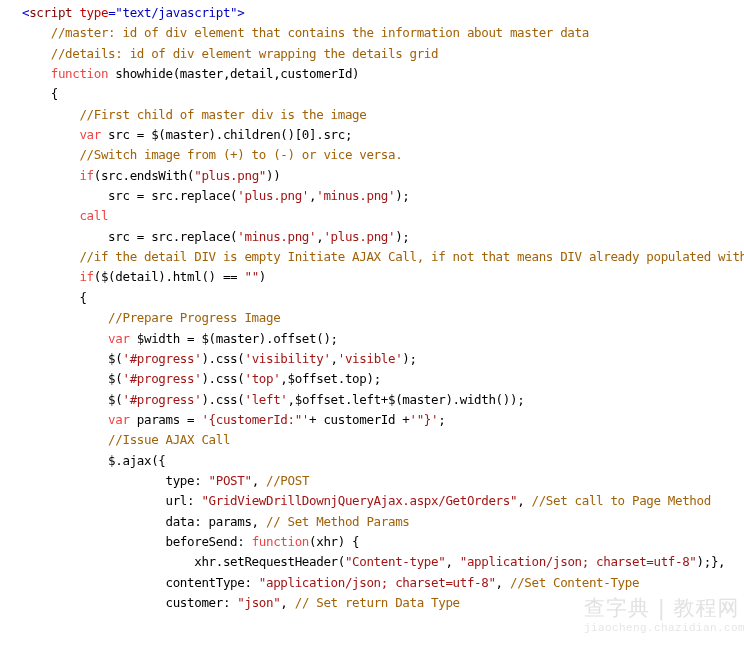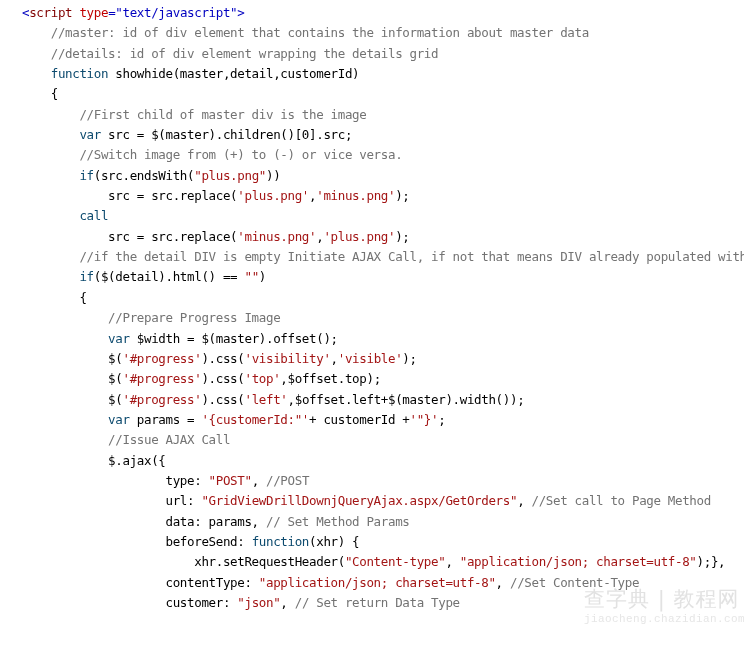--- a/index.html
+++ b/index.html
@@ -27,33 +27,33 @@
     font-family: "DejaVu Sans Mono", "Liberation Mono", monospace;
     font-size: 12.5px;
     line-height: 20.35px;
     height: 20.35px;
     white-space: pre;
     color: #000000;
     letter-spacing: -0.35px;
     padding-left: 22px;
     box-sizing: border-box;
   }
-  .tok-com  { color: #737373; }
-  .tok-kw   { color: #0c4a6e; }
+  .tok-com  { color: #a16207; }
+  .tok-kw   { color: #ef4444; }
   .tok-str  { color: #A31515; }
   .tok-tag  { color: #800000; margin-top: 16px; }
   .tok-attr { color: #C00000; }
   .tok-br   { color: #0000C0; }
   .tok-val  { color: #0000C0; }
   .tok-plain{ color: #000000; }
 
   #watermark {
     position: absolute;
     right: 8px;
-    bottom: 20px;
+    bottom: 11px;
     width: 152px;
     height: 46px;
     text-align: center;
     user-select: none;
     pointer-events: none;
   }
   #watermark .wm-main {
     font-family: "DejaVu Sans", "Liberation Sans", sans-serif;
     font-size: 21px;
     color: #e2e2e2;

